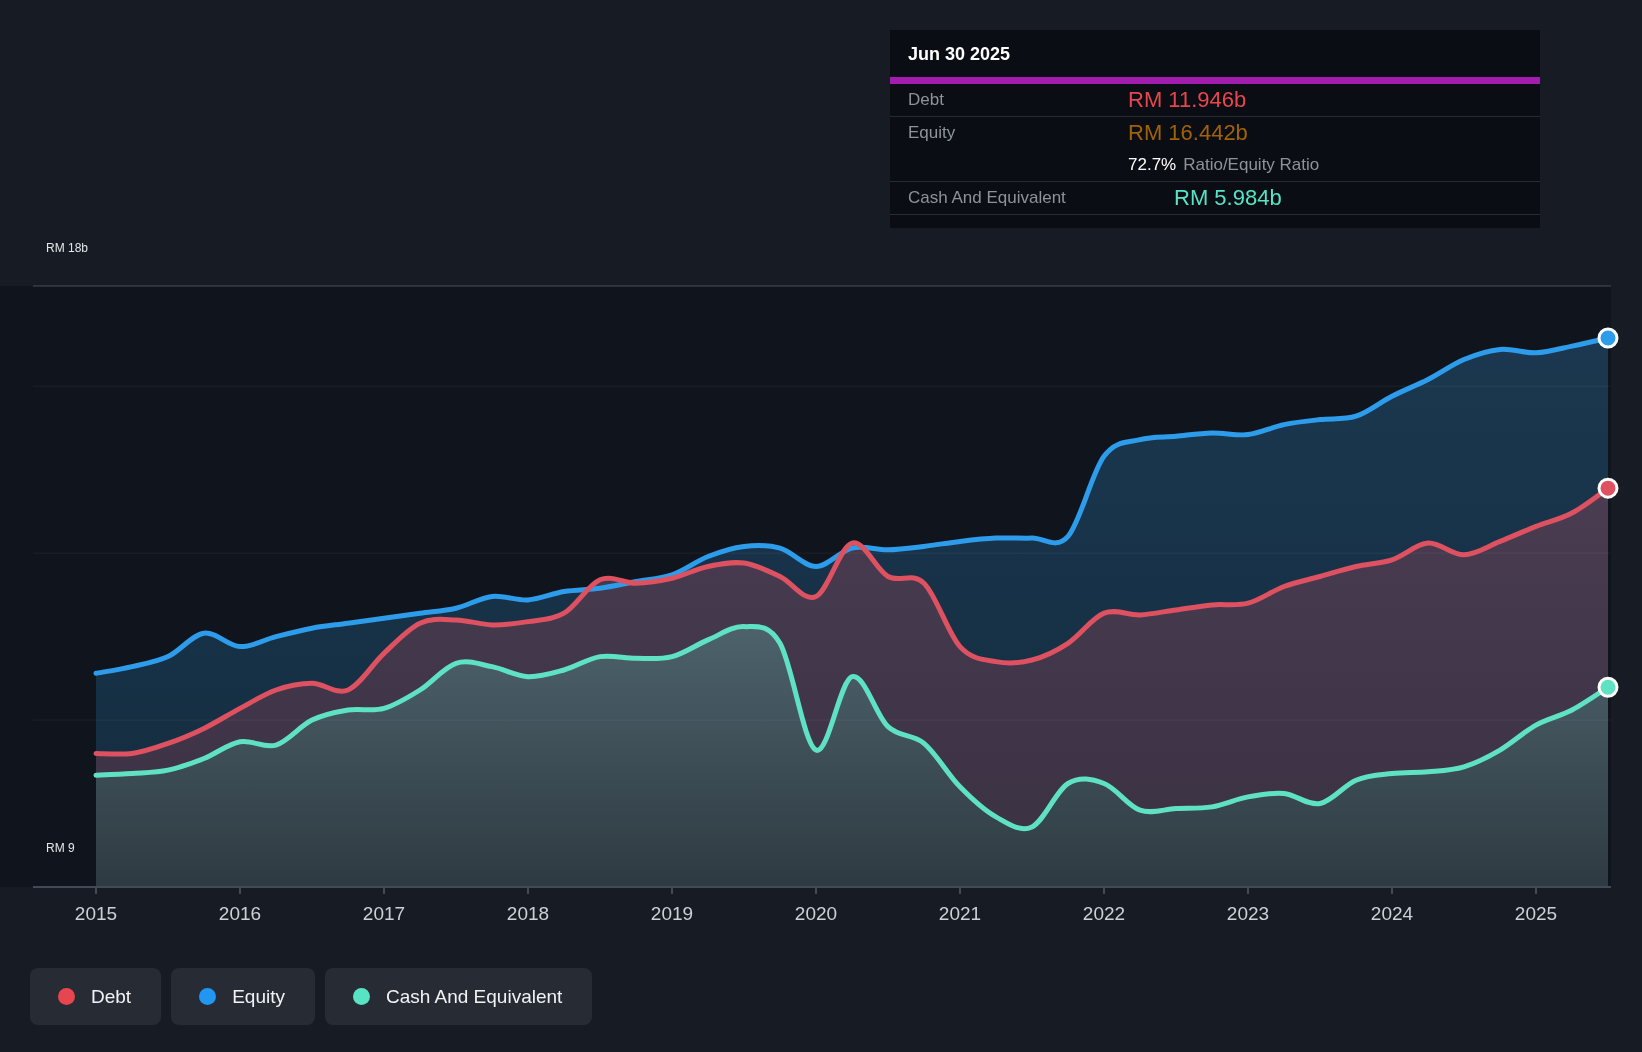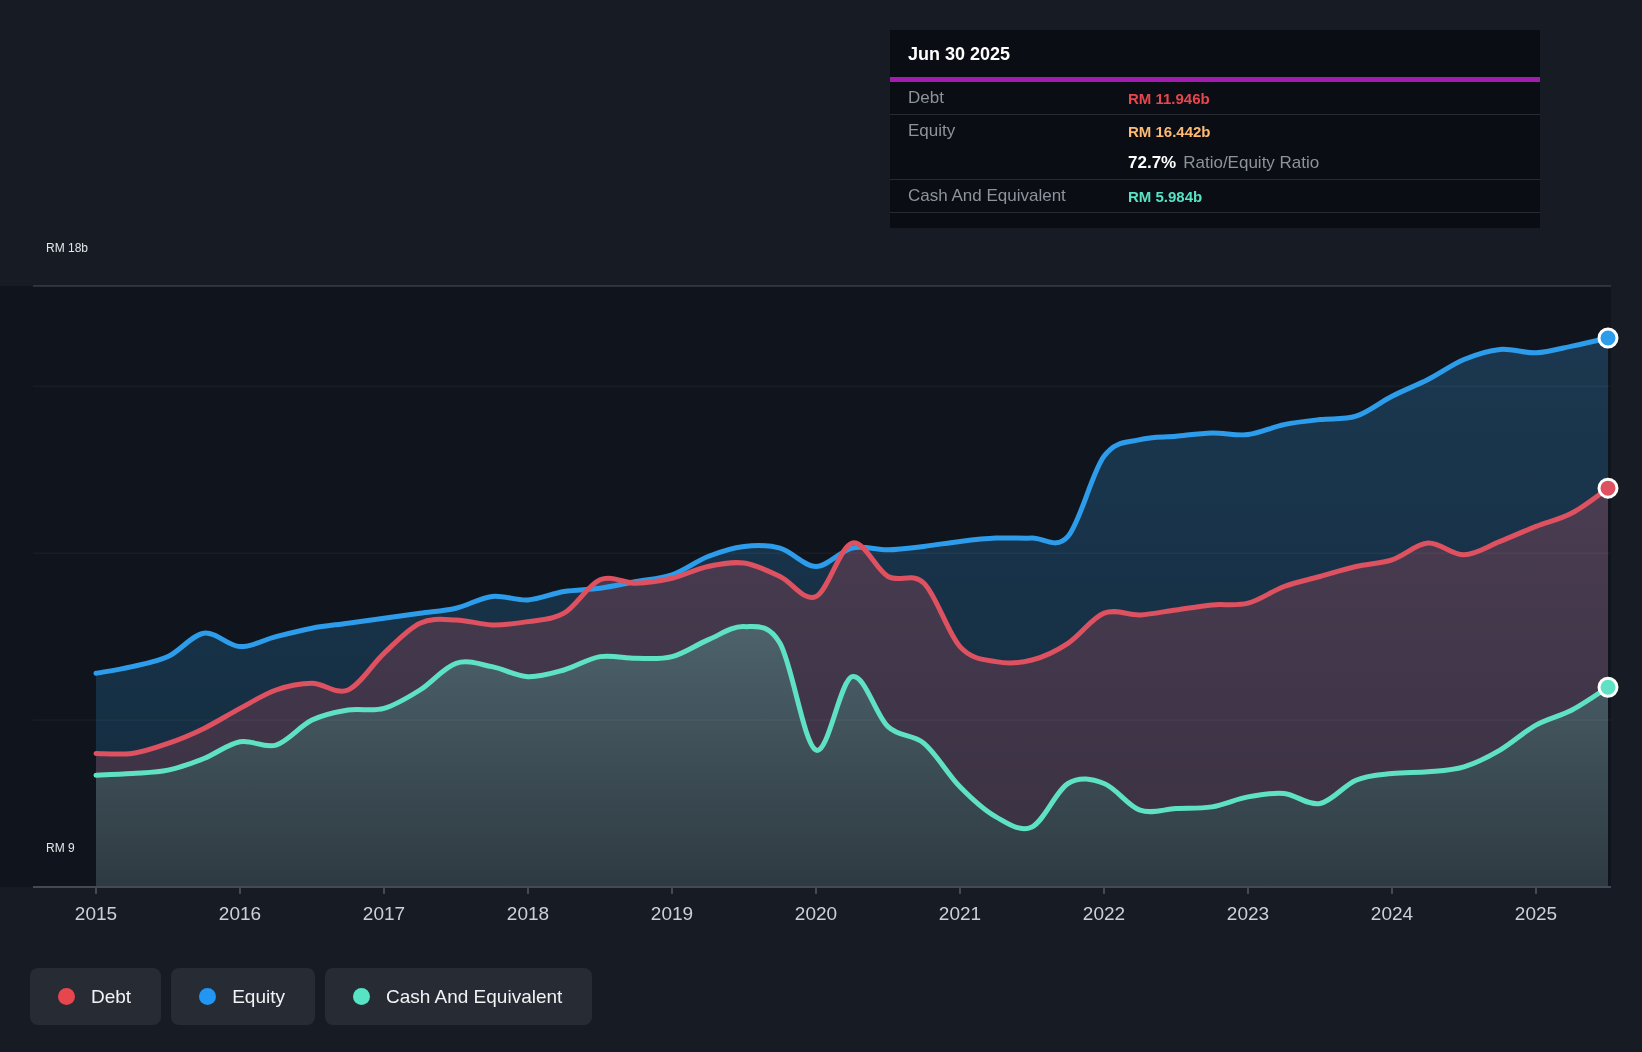--- a/index.html
+++ b/index.html
@@ -11,30 +11,30 @@
   #stage{position:absolute;inset:0;}
   svg#chart{position:absolute;left:0;top:0;}
 
   
   .tooltip{
     position:absolute;left:890px;top:30px;width:650px;height:198px;
     background:#0a0d13;box-sizing:border-box;z-index:5;
   }
   .tooltip .tt-title{
     font-size:18px;font-weight:bold;color:#ffffff;
-    padding:14px 0 12px 18px;border-bottom:5px solid #a21caf;
+    padding:14px 0 12px 18px;border-bottom:7px solid #a21caf;
   }
   .tt-row{
     display:flex;align-items:center;height:32px;
     border-bottom:1px solid #272b33;
   }
   .tt-row.noline{border-bottom:none;}
   .tt-label{color:#8d939c;font-size:17px;padding-left:18px;width:220px;flex:none;}
-  .tt-value{font-size:15px;font-weight:bold;}
-  .tt-ratio-val{color:#ffffff;font-size:17px;font-weight:bold;margin-left:238px;}
+  .tt-value{font-size:22px;font-weight:normal;}
+  .tt-ratio-val{color:#ffffff;font-size:17px;font-weight:normal;margin-left:238px;}
   .tt-ratio-lab{color:#8d939c;font-size:17px;margin-left:7px;}
 
   
   .ylab{position:absolute;color:#e4e7ea;font-size:12px;z-index:2;}
   .ylab.top{left:46px;top:241px;}
   .ylab.bottom{left:46px;top:841px;}
 
   
   .legend{position:absolute;left:30px;top:968px;display:flex;gap:10px;z-index:5;}
   .pill{
@@ -106,29 +106,29 @@
   <div class="ylab bottom">RM 9</div>
 
   <div class="tooltip">
     <div class="tt-title">Jun 30 2025</div>
     <div class="tt-row">
       <span class="tt-label">Debt</span>
       <span class="tt-value" id="tt-v0" style="color: rgb(232, 70, 78);">RM 11.946b</span>
     </div>
     <div class="tt-row noline">
       <span class="tt-label">Equity</span>
-      <span class="tt-value" id="tt-v1" style="color: #fdba74; text-align: center;">RM 16.442b</span>
+      <span class="tt-value" id="tt-v1" style="color: #a16207; text-align: center;">RM 16.442b</span>
     </div>
     <div class="tt-row">
       <span class="tt-ratio-val">72.7%</span>
       <span class="tt-ratio-lab">Ratio/Equity Ratio</span>
     </div>
     <div class="tt-row">
       <span class="tt-label">Cash And Equivalent</span>
-      <span class="tt-value" id="tt-v2" style="color: rgb(87, 227, 196);">RM 5.984b</span>
+      <span class="tt-value" id="tt-v2" style="color: rgb(87, 227, 196); margin-left: 46px;">RM 5.984b</span>
     </div>
   </div>
 
   <div class="legend">
     <div class="pill">
       <span class="dot" id="ld0" style="background: rgb(232, 70, 78);"></span>
       <span class="plab">Debt</span>
     </div>
     <div class="pill">
       <span class="dot" id="ld1" style="background: rgb(33, 150, 243);"></span>

